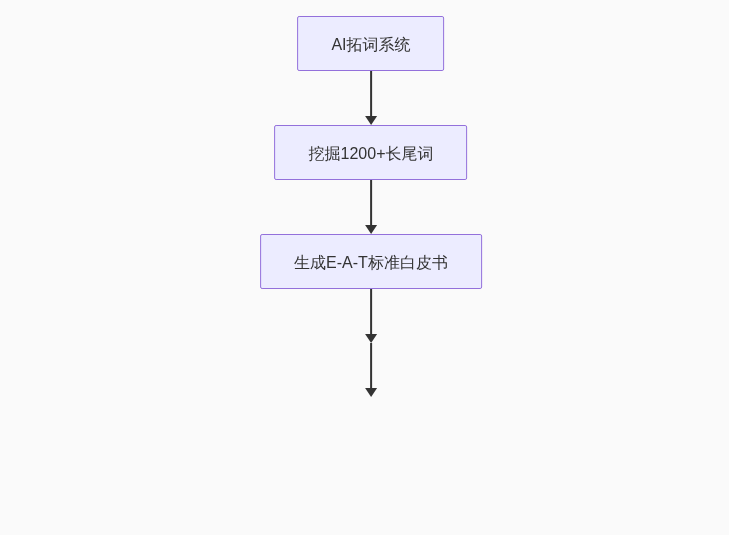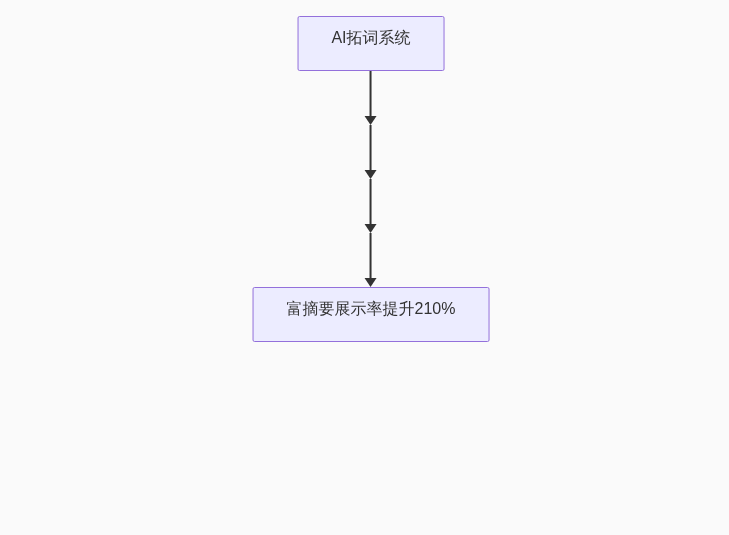--- a/index.html
+++ b/index.html
@@ -21,21 +21,21 @@
     align-items: center;
   }
   .node {
     box-sizing: border-box;
     background: #ececff;
     border: 1px solid #9370db;
     border-radius: 2px;
     color: #333333;
     font-size: 16px;
     line-height: 21px;
-    padding: 10px 33px;
+    padding: 17px 33px;
     text-align: center;
     white-space: nowrap;
     height: 55px;
   }
   .arrow {
     display: flex;
     flex-direction: column;
     align-items: center;
     height: 54px;
   }
@@ -60,35 +60,38 @@
 
   <div class="node">
     <span>AI拓词系统</span>
   </div>
 
   <div class="arrow">
     <div class="arrow-line"></div>
     <div class="arrow-head"></div>
   </div>
 
+  <div class="node">
+    <span>挖掘1200+长尾词</span>
+  </div>
+
+  <div class="arrow">
+    <div class="arrow-line"></div>
+    <div class="arrow-head"></div>
+  </div>
+
+  <div class="node">
+    <span>生成E-A-T标准白皮书</span>
+  </div>
 
   <div class="arrow">
     <div class="arrow-line"></div>
     <div class="arrow-head"></div>
   </div>
 
 
   <div class="arrow">
     <div class="arrow-line"></div>
     <div class="arrow-head"></div>
   </div>
 
 
-  <div class="arrow">
-    <div class="arrow-line"></div>
-    <div class="arrow-head"></div>
-  </div>
-
-  <div class="node">
-    <span>富摘要展示率提升210%</span>
-  </div>
-
 </div>
 
 </body></html>

